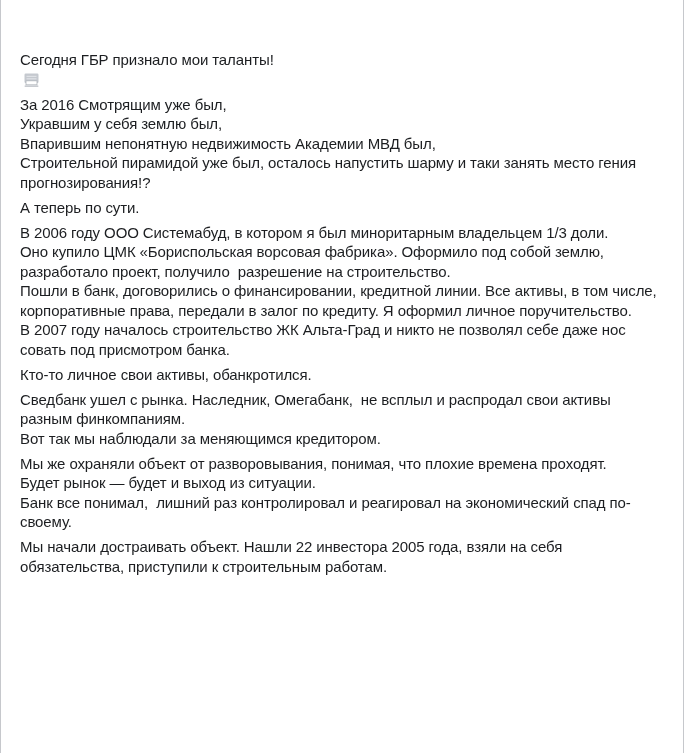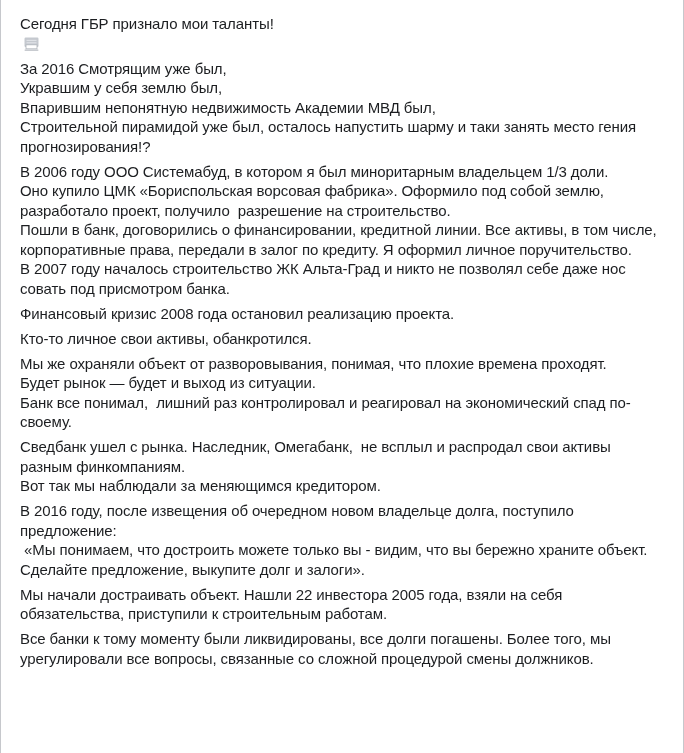--- a/index.html
+++ b/index.html
@@ -12,20 +12,21 @@
     border-right: 1px solid #c6c8cc;
     overflow: hidden;
   }
   .post {
     padding: 14px 19px 0 19px;
     font-family: "Liberation Sans", "DejaVu Sans", sans-serif;
     font-size: 15px;
     line-height: 19.5px;
     color: #1c1e21;
     letter-spacing: -0.1px;
+    margin-top: 36px;
   }
   .post p {
     margin: 0 0 5.5px 0;
     white-space: pre-wrap;
   }
   .emoji {
     display: inline-block;
     width: 17px;
     height: 17px;
     vertical-align: -3px;
@@ -42,29 +43,26 @@
       <rect x="3.5" y="4.8" width="10" height="1.2" fill="#dfe2e6"></rect>
       <rect x="3.5" y="7.2" width="10" height="1.2" fill="#dfe2e6"></rect>
       <rect x="3" y="9.8" width="11" height="4" fill="#ffffff" stroke="#aeb3ba" stroke-width="0.8"></rect>
       <rect x="1.5" y="14.4" width="14" height="1.3" rx="0.6" fill="#b6bac1"></rect>
     </svg></span></p>
 
   <p>За 2016 Смотрящим уже был,
 Укравшим у себя землю был,
 Впарившим непонятную недвижимость Академии МВД был,
 Строительной пирамидой уже был, осталось напустить шарму и таки занять место гения прогнозирования!?</p>
+  <p>А теперь по сути.</p>
   <p>В 2006 году ООО Системабуд, в котором я был миноритарным владельцем 1/3 доли.
 Оно купило ЦМК «Бориспольская ворсовая фабрика». Оформило под собой землю, разработало проект, получило  разрешение на строительство.
 Пошли в банк, договорились о финансировании, кредитной линии. Все активы, в том числе, корпоративные права, передали в залог по кредиту. Я оформил личное поручительство.
 В 2007 году началось строительство ЖК Альта-Град и никто не позволял себе даже нос совать под присмотром банка.</p>
-  <p>Финансовый кризис 2008 года остановил реализацию проекта.</p>
   <p>Кто-то личное свои активы, обанкротился.</p>
+  <p>Сведбанк ушел с рынка. Наследник, Омегабанк,  не всплыл и распродал свои активы разным финкомпаниям.
+Вот так мы наблюдали за меняющимся кредитором.</p>
   <p>Мы же охраняли объект от разворовывания, понимая, что плохие времена проходят.
 Будет рынок — будет и выход из ситуации.
 Банк все понимал,  лишний раз контролировал и реагировал на экономический спад по-своему.</p>
-  <p>Сведбанк ушел с рынка. Наследник, Омегабанк,  не всплыл и распродал свои активы разным финкомпаниям.
-Вот так мы наблюдали за меняющимся кредитором.</p>
-  <p>В 2016 году, после извещения об очередном новом владельце долга, поступило предложение:
- «Мы понимаем, что достроить можете только вы - видим, что вы бережно храните объект. Сделайте предложение, выкупите долг и залоги».</p>
   <p>Мы начали достраивать объект. Нашли 22 инвестора 2005 года, взяли на себя обязательства, приступили к строительным работам.</p>
-  <p>Все банки к тому моменту были ликвидированы, все долги погашены. Более того, мы урегулировали все вопросы, связанные со сложной процедурой смены должников.</p>
 
 </div>
 
 </body></html>

